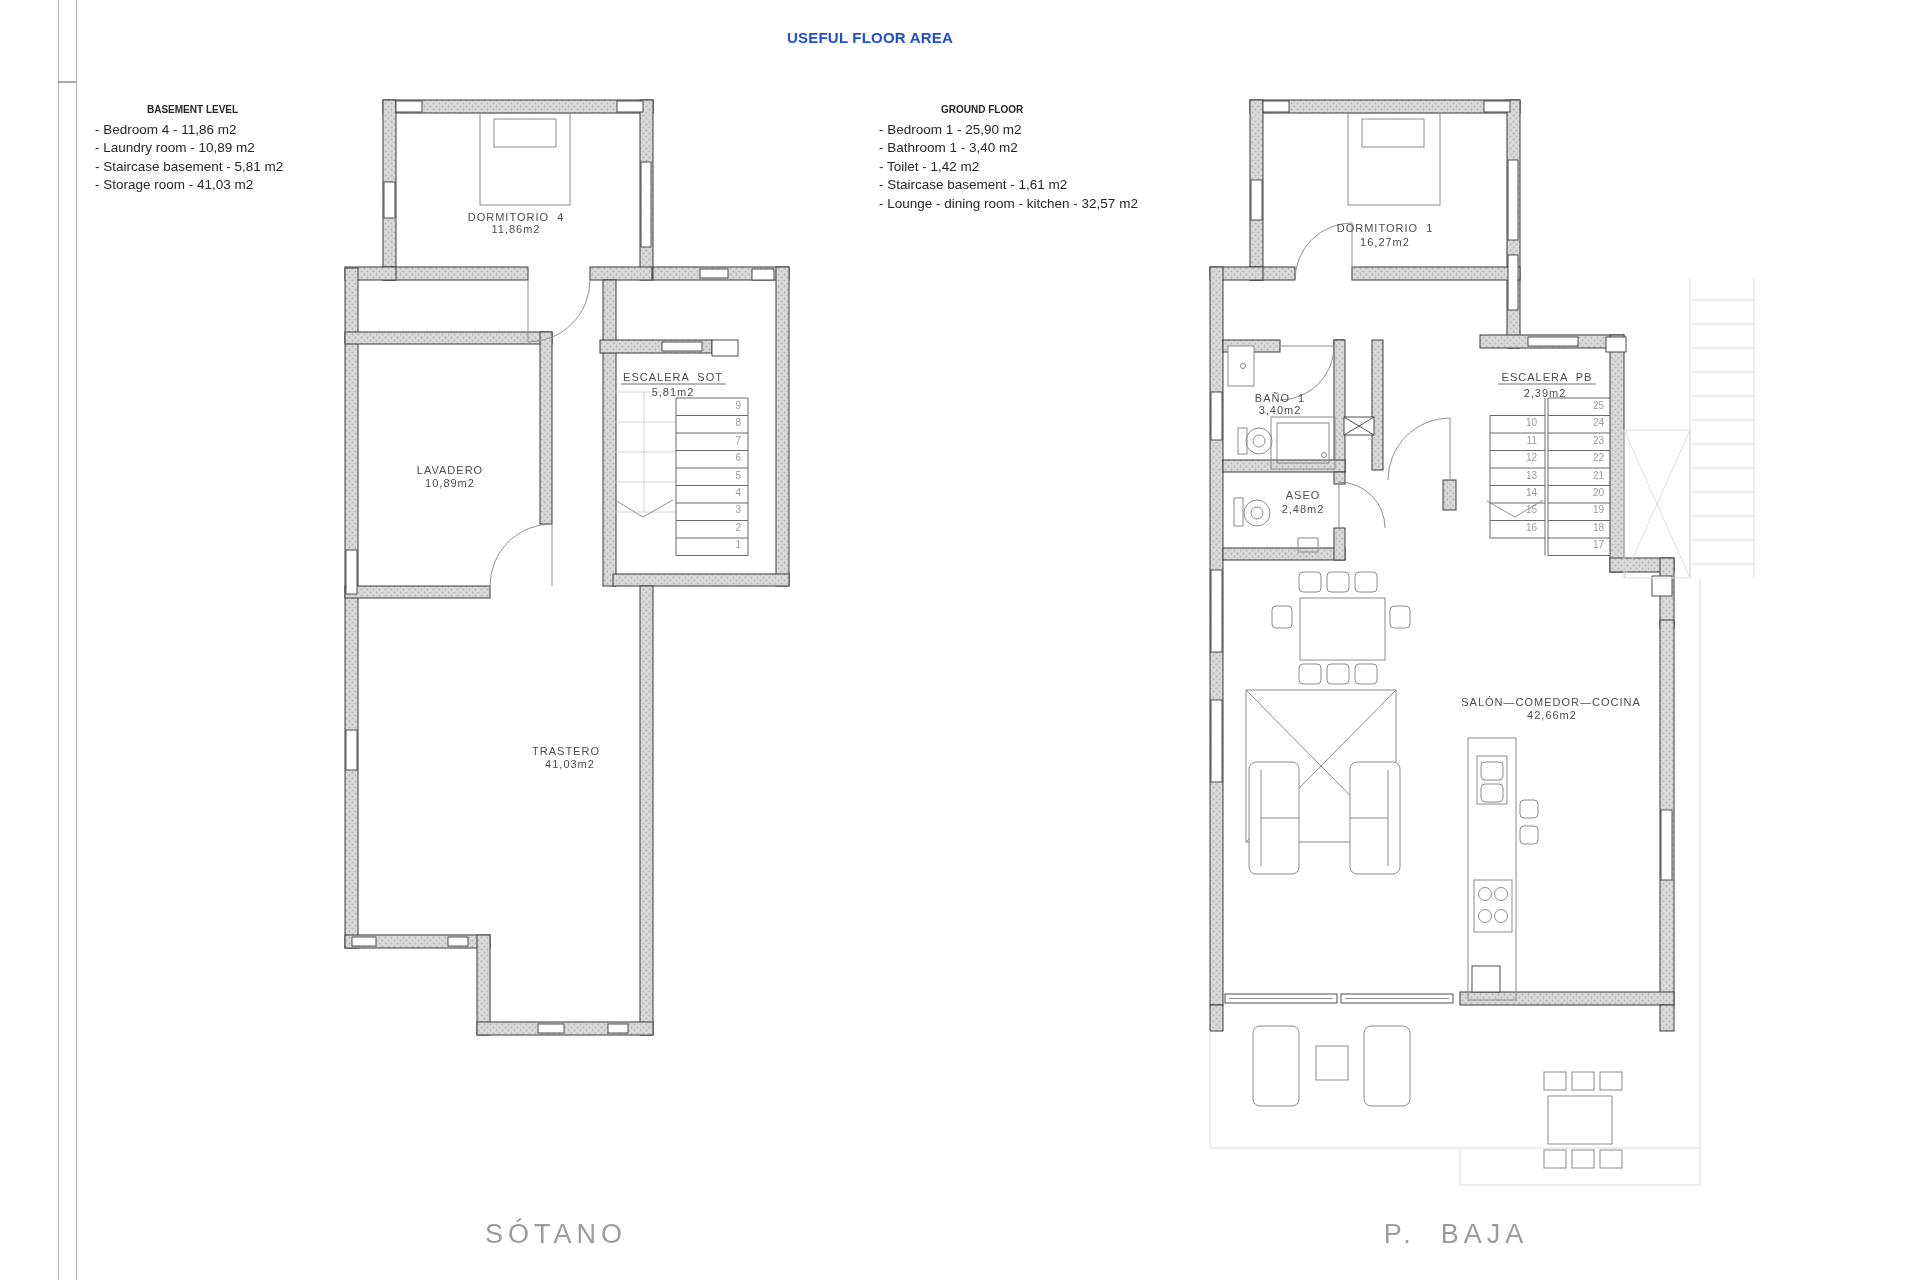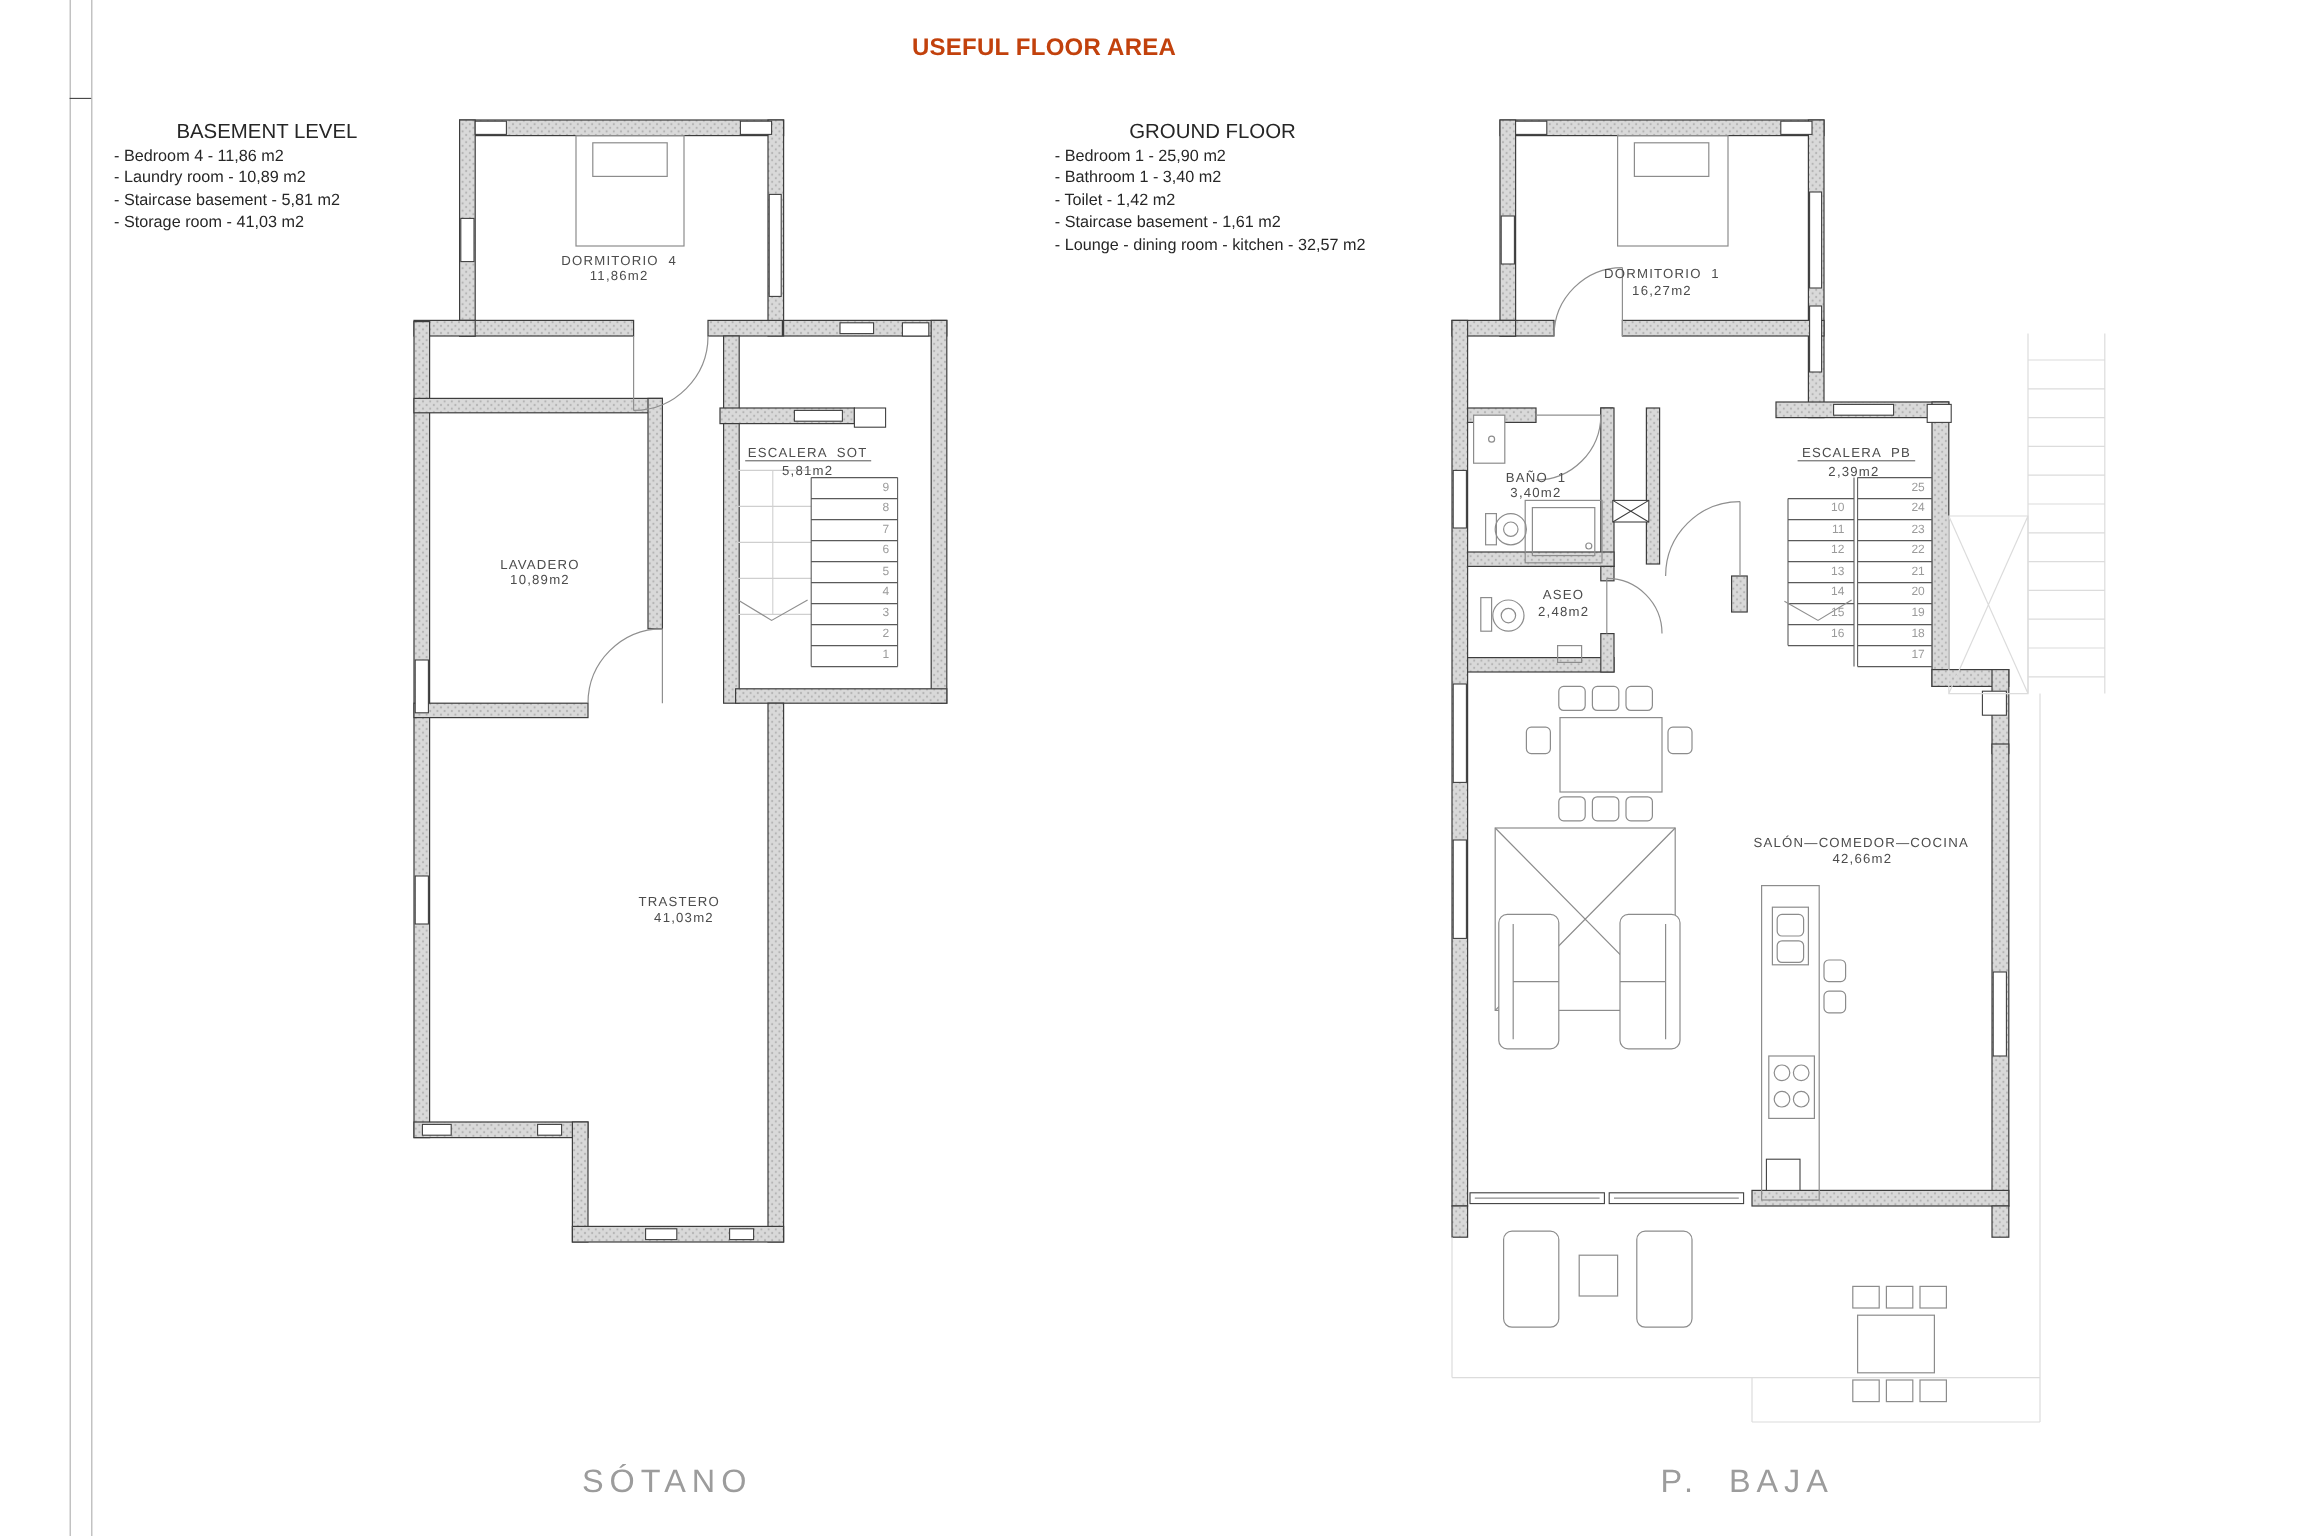--- a/index.html
+++ b/index.html
@@ -1,21 +1,21 @@
 <!DOCTYPE html>
 <html><head>
 <meta charset="utf-8">
 <style>
   html,body{margin:0;padding:0;background:#ffffff;}
   body{width:1920px;height:1280px;position:relative;font-family:"Liberation Sans",sans-serif;}
   .frame-v{position:absolute;top:0;bottom:0;width:1px;background:#b4b4b4;}
   .page-title{position:absolute;top:29px;left:740px;width:260px;text-align:center;
-    font-size:20px;font-weight:bold;color:#c2410c;letter-spacing:.2px;}
+    font-size:15px;font-weight:bold;color:#1d4ed8;letter-spacing:.2px;}
   .legend{position:absolute;color:#262626;font-size:13.5px;line-height:18.5px;}
-  .legend .legend-heading{font-weight:normal;font-size:17px;margin-bottom:1px;}
+  .legend .legend-heading{font-weight:bold;font-size:10px;margin-bottom:1px;}
   .legend-basement{left:95px;top:101px;}
   .legend-basement .legend-heading{margin-left:52px;}
   .legend-ground{left:879px;top:101px;}
   .legend-ground .legend-heading{margin-left:62px;}
   svg{position:absolute;top:0;left:0;}
   .wall{fill:url(#wpat);stroke:#3d3d3d;stroke-width:1;}
   .win{fill:#ffffff;stroke:#3d3d3d;stroke-width:.9;}
   .ln{fill:none;stroke:#3d3d3d;stroke-width:.9;}
   .furn{fill:#ffffff;stroke:#8c8c8c;stroke-width:1;}
   .furn2{fill:none;stroke:#8c8c8c;stroke-width:1;}

